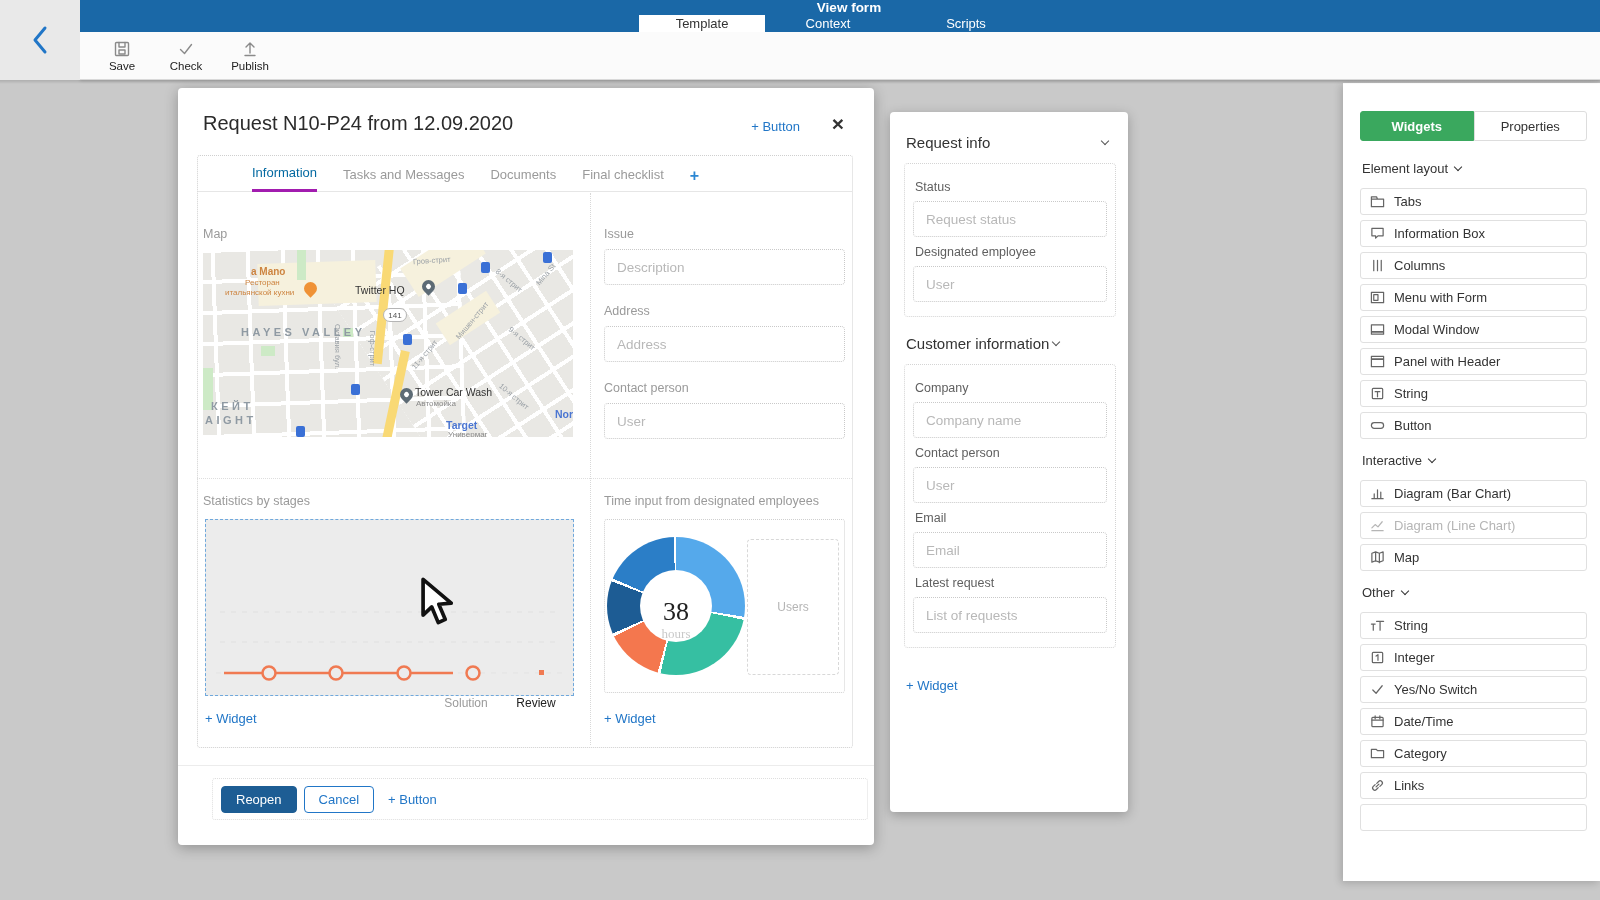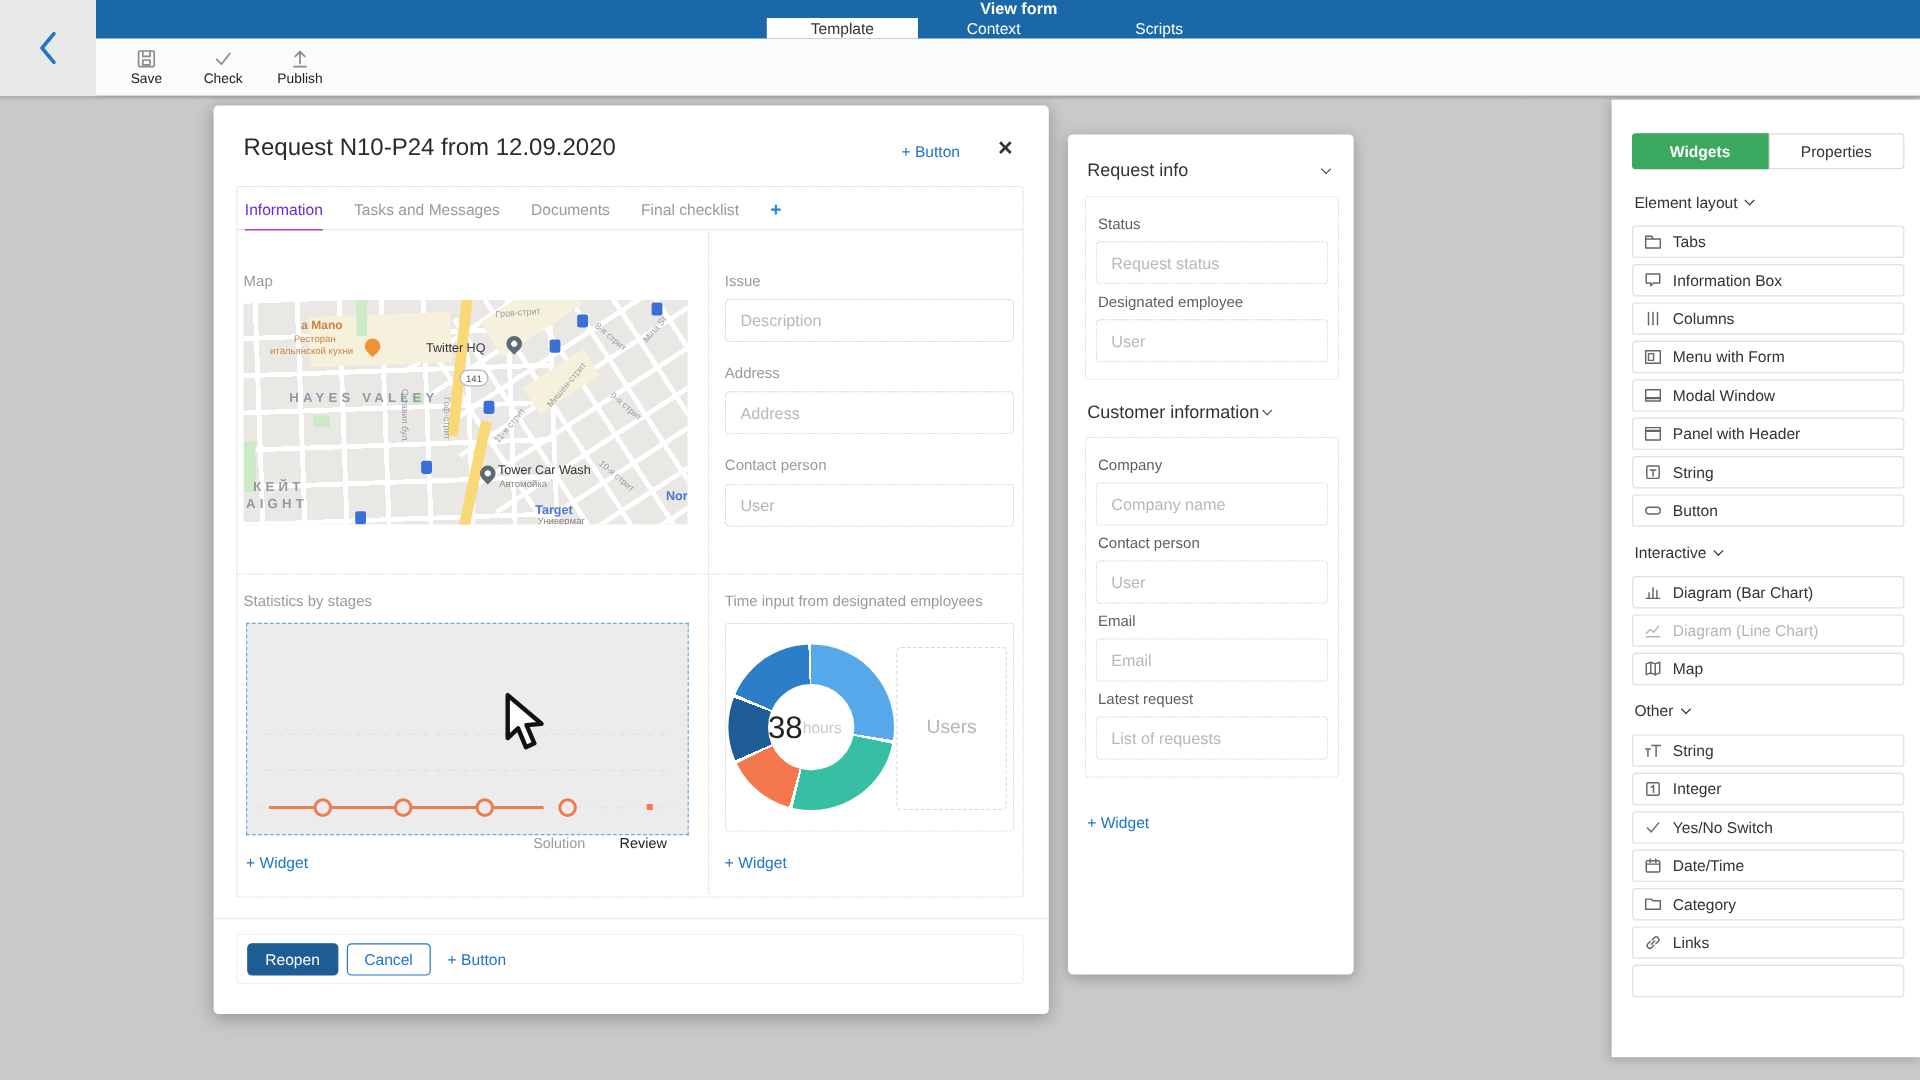--- a/index.html
+++ b/index.html
@@ -27,21 +27,21 @@
   input.widget-input::placeholder { color:#b8b8b8; }
 
   
   .modal { position:absolute; left:178px; top:88px; width:696px; height:757px; background:#fff; border-radius:4px; box-shadow:0 3px 14px rgba(0,0,0,.28); z-index:3; }
   .modal-title { position:absolute; left:25px; top:24px; font-size:20px; color:#2b2b2b; }
   .modal-addbtn { position:absolute; right:74px; top:31px; font-size:13px; }
   .modal-close { position:absolute; right:30px; top:25px; font-size:21px; font-weight:bold; color:#333; cursor:pointer; line-height:1; }
   .content-box { position:absolute; left:19px; top:67px; width:656px; height:593px; border:1px dotted #cfcfcf; border-radius:3px; }
   .form-tabs { display:flex; align-items:flex-end; height:36px; border-bottom:1px solid #e6e6e6; padding-left:6px; }
   .form-tab { font-size:13px; color:#9a9a9a; padding:0 0 9px 0; margin-right:26px; cursor:pointer; }
-  .form-tab.active { color:#6d28d9; border-bottom:1px solid #a21caf; margin-bottom:-1px; }
+  .form-tab.active { color:#0369a1; border-bottom:3px solid #a21caf; margin-bottom:-1px;margin-left:48px; }
   .form-tab.plus { color:#2b87d3; font-size:16px; font-weight:bold; padding-bottom:6px; }
   .vdivider { position:absolute; left:412px; top:105px; height:552px; border-left:1px dotted #d8d8d8; }
   .hdivider { position:absolute; left:19px; top:390px; width:655px; border-top:1px dotted #dedede; }
 
   .map-label { position:absolute; left:25px; top:139px; }
   .map { position:absolute; left:25px; top:162px; width:370px; height:187px; background:#e9e8e4; overflow:hidden; }
   .map * { position:absolute; }
   .grid1 { left:-20px; top:-18px; width:280px; height:230px; transform:rotate(-2deg);
     background:repeating-linear-gradient(90deg, transparent 0 31px, #fff 31px 35px),
                repeating-linear-gradient(0deg, transparent 0 27px, #fff 27px 31px); }
@@ -70,28 +70,28 @@
   .stats-label { position:absolute; left:25px; top:406px; }
   .stats-box { position:absolute; left:27px; top:431px; width:369px; height:177px; background:#ececec; border:1px dashed #6fa8dc; }
   .stage-label { position:absolute; font-size:12px; color:#9a9a9a; text-align:center; width:70px;margin-top:16px; }
   .stage-label.dark { color:#222; }
   .cursor-svg { position:absolute; left:207px; top:55px; }
   .addwidget-left { position:absolute; left:27px; top:623px; }
   .time-label { position:absolute; left:426px; top:406px; width:250px; }
   .time-box { position:absolute; left:426px; top:431px; width:241px; height:174px; border:1px dotted #cfcfcf; border-radius:3px; }
   .donut { position:absolute; left:2px; top:17px; width:138px; height:138px; border-radius:50%;
     background:conic-gradient(#55a9eb 0deg 99deg, #fff 99deg 101.5deg, #36bfa2 101.5deg 193deg, #fff 193deg 195.5deg, #f4774e 195.5deg 244deg, #fff 244deg 246.5deg, #1d5c94 246.5deg 291deg, #fff 291deg 293.5deg, #2b7ec7 293.5deg 358deg, #fff 358deg 360deg); }
-  .donut-hole { position:absolute; left:33px; top:33px; width:72px; height:72px; background:#fff; border-radius:50%; display:flex; flex-direction:row; align-items:center; justify-content:flex-start; }
+  .donut-hole { position:absolute; left:33px; top:33px; width:72px; height:72px; background:#fff; border-radius:50%; display:flex; flex-direction:column; align-items:center; justify-content:flex-end;font-family:Liberation Serif, serif; }
   .donut-val { font-size:26px; color:#222; line-height:1; }
   .donut-unit { font-size:13px; color:#c9c9c9; margin-top:1px; }
-  .users-box { position:absolute; left:142px; top:19px; width:92px; height:136px; border:1px dashed #d8d8d8; border-radius:4px; display:flex; align-items:center; justify-content:center; color:#b5b5b5; font-size:16px;text-align:center; }
+  .users-box { position:absolute; left:142px; top:19px; width:92px; height:136px; border:1px dashed #d8d8d8; border-radius:4px; display:flex; align-items:center; justify-content:center; color:#b5b5b5; font-size:12px;text-align:center; }
   .addwidget-right { position:absolute; left:426px; top:623px; }
 
   .modal-footer { position:absolute; left:0; top:677px; width:696px; border-top:1px solid #ececec; }
-  .footer-box { position:absolute; left:19px; top:690px; width:656px; height:42px; border:1px dotted #dedede; border-radius:3px; display:flex; align-items:center; padding-left:8px; }
+  .footer-box { position:absolute; left:34px; top:690px; width:656px; height:42px; border:1px dotted #dedede; border-radius:3px; display:flex; align-items:center; padding-left:8px; }
   .btn { height:27px; border-radius:4px; font-size:13px; display:flex; align-items:center; justify-content:center; cursor:pointer; padding:0 14px; }
   .btn-primary { background:#1d5d94; color:#fff; border:1px solid #1d5d94; }
   .btn-outline { background:#fff; color:#2176c7; border:1px solid #2176c7; margin-left:7px; }
   .footer-addbtn { margin-left:14px; }
 
   
   .panel2 { position:absolute; left:890px; top:112px; width:238px; height:700px; background:#fff; border-radius:4px; box-shadow:0 3px 12px rgba(0,0,0,.25); z-index:2; padding:14px 12px 0 14px; }
   .p2-head { font-size:15px; color:#333; display:flex; align-items:center; margin:8px 0 12px 2px; }
   .p2-head .chev { margin-left:auto; margin-right:8px; color:#555; }
   .p2-head.inline-chev .chev { margin-left:4px; margin-right:0; }

